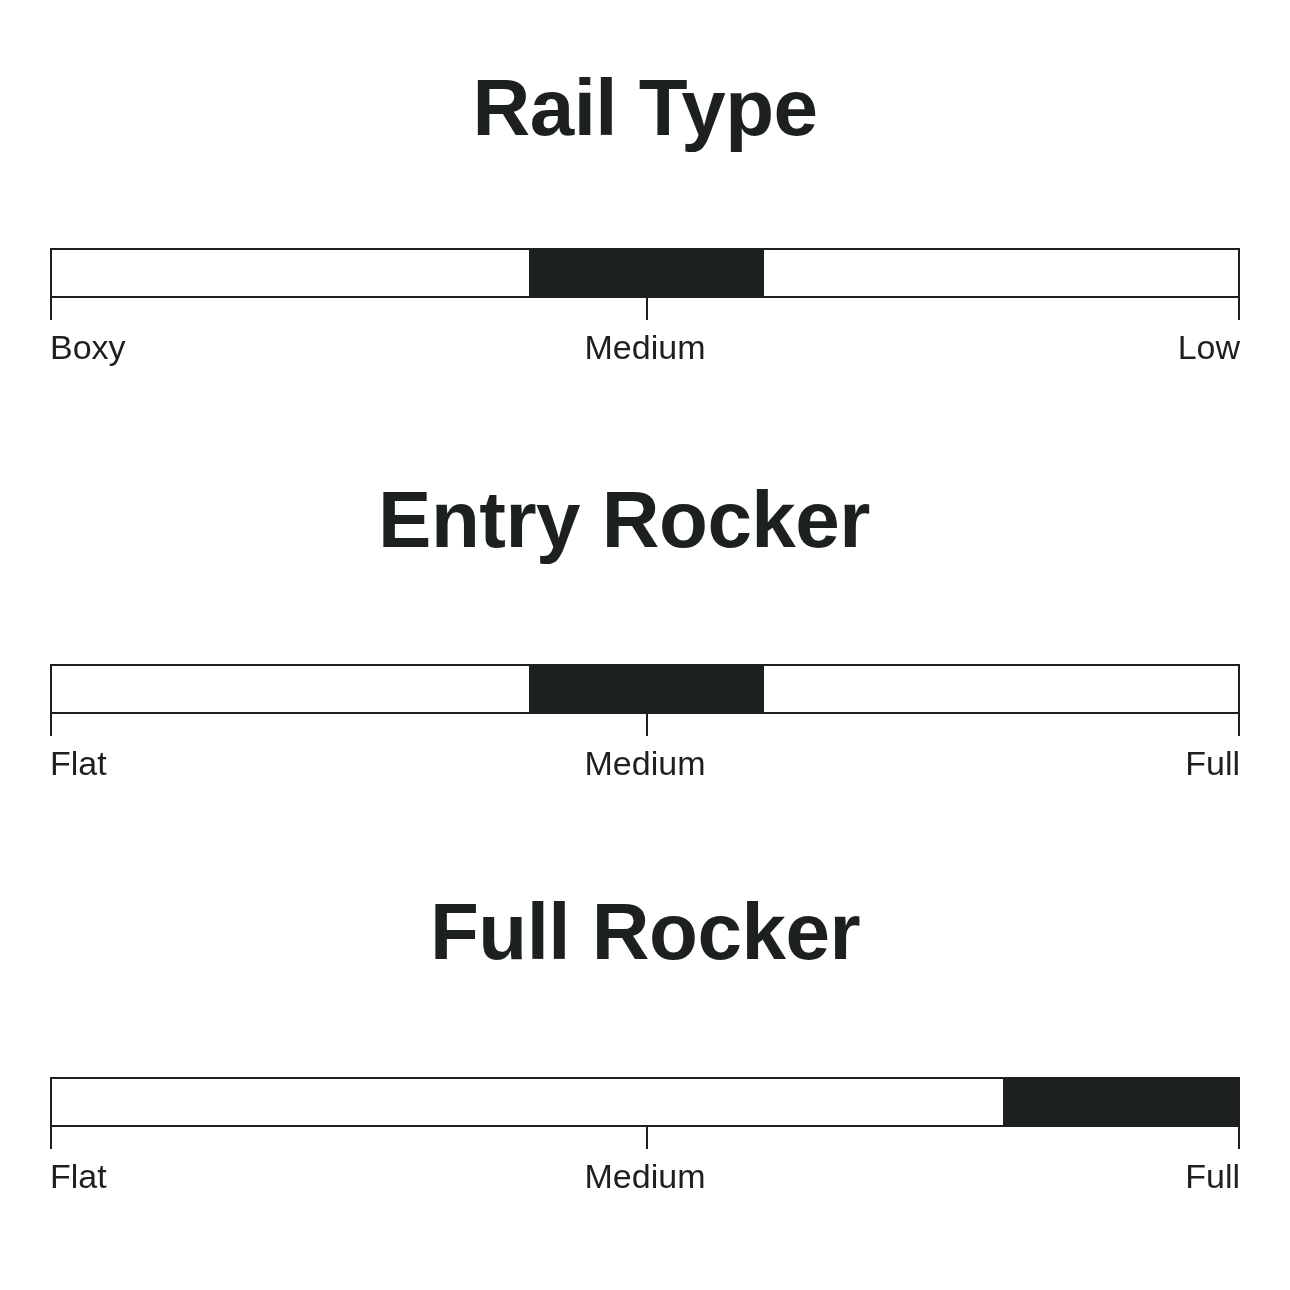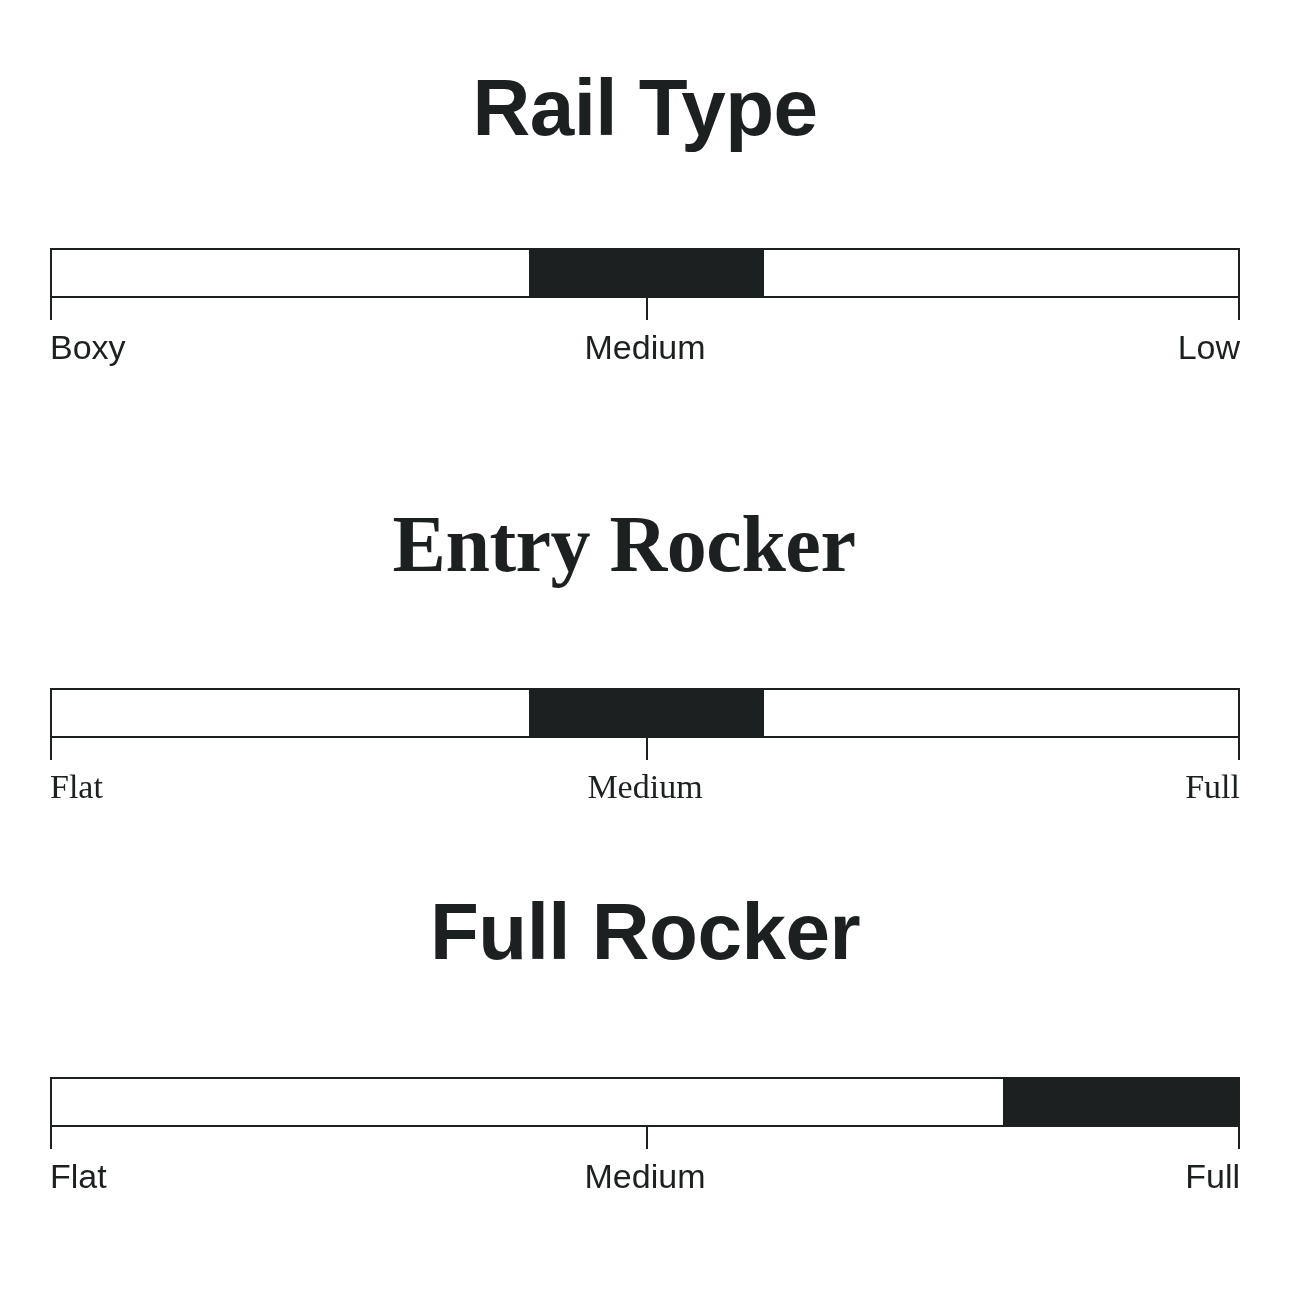--- a/index.html
+++ b/index.html
@@ -23,21 +23,21 @@
     background: #ffffff;
   }
 
   
   .spec-section {
     position: absolute;
     left: 0;
     width: 1290px;
   }
   #section-0 { top: 60px; }
-  #section-1 { top: 496px; font-family: Liberation Serif, serif; }
+  #section-1 { top: 472px; }
   #section-2 { top: 884px; }
 
   
   .spec-title {
     text-align: center;
     font-size: 80px;
     font-weight: 700;
     line-height: 1;
     letter-spacing: -0.5px;
     color: #1d2021;

